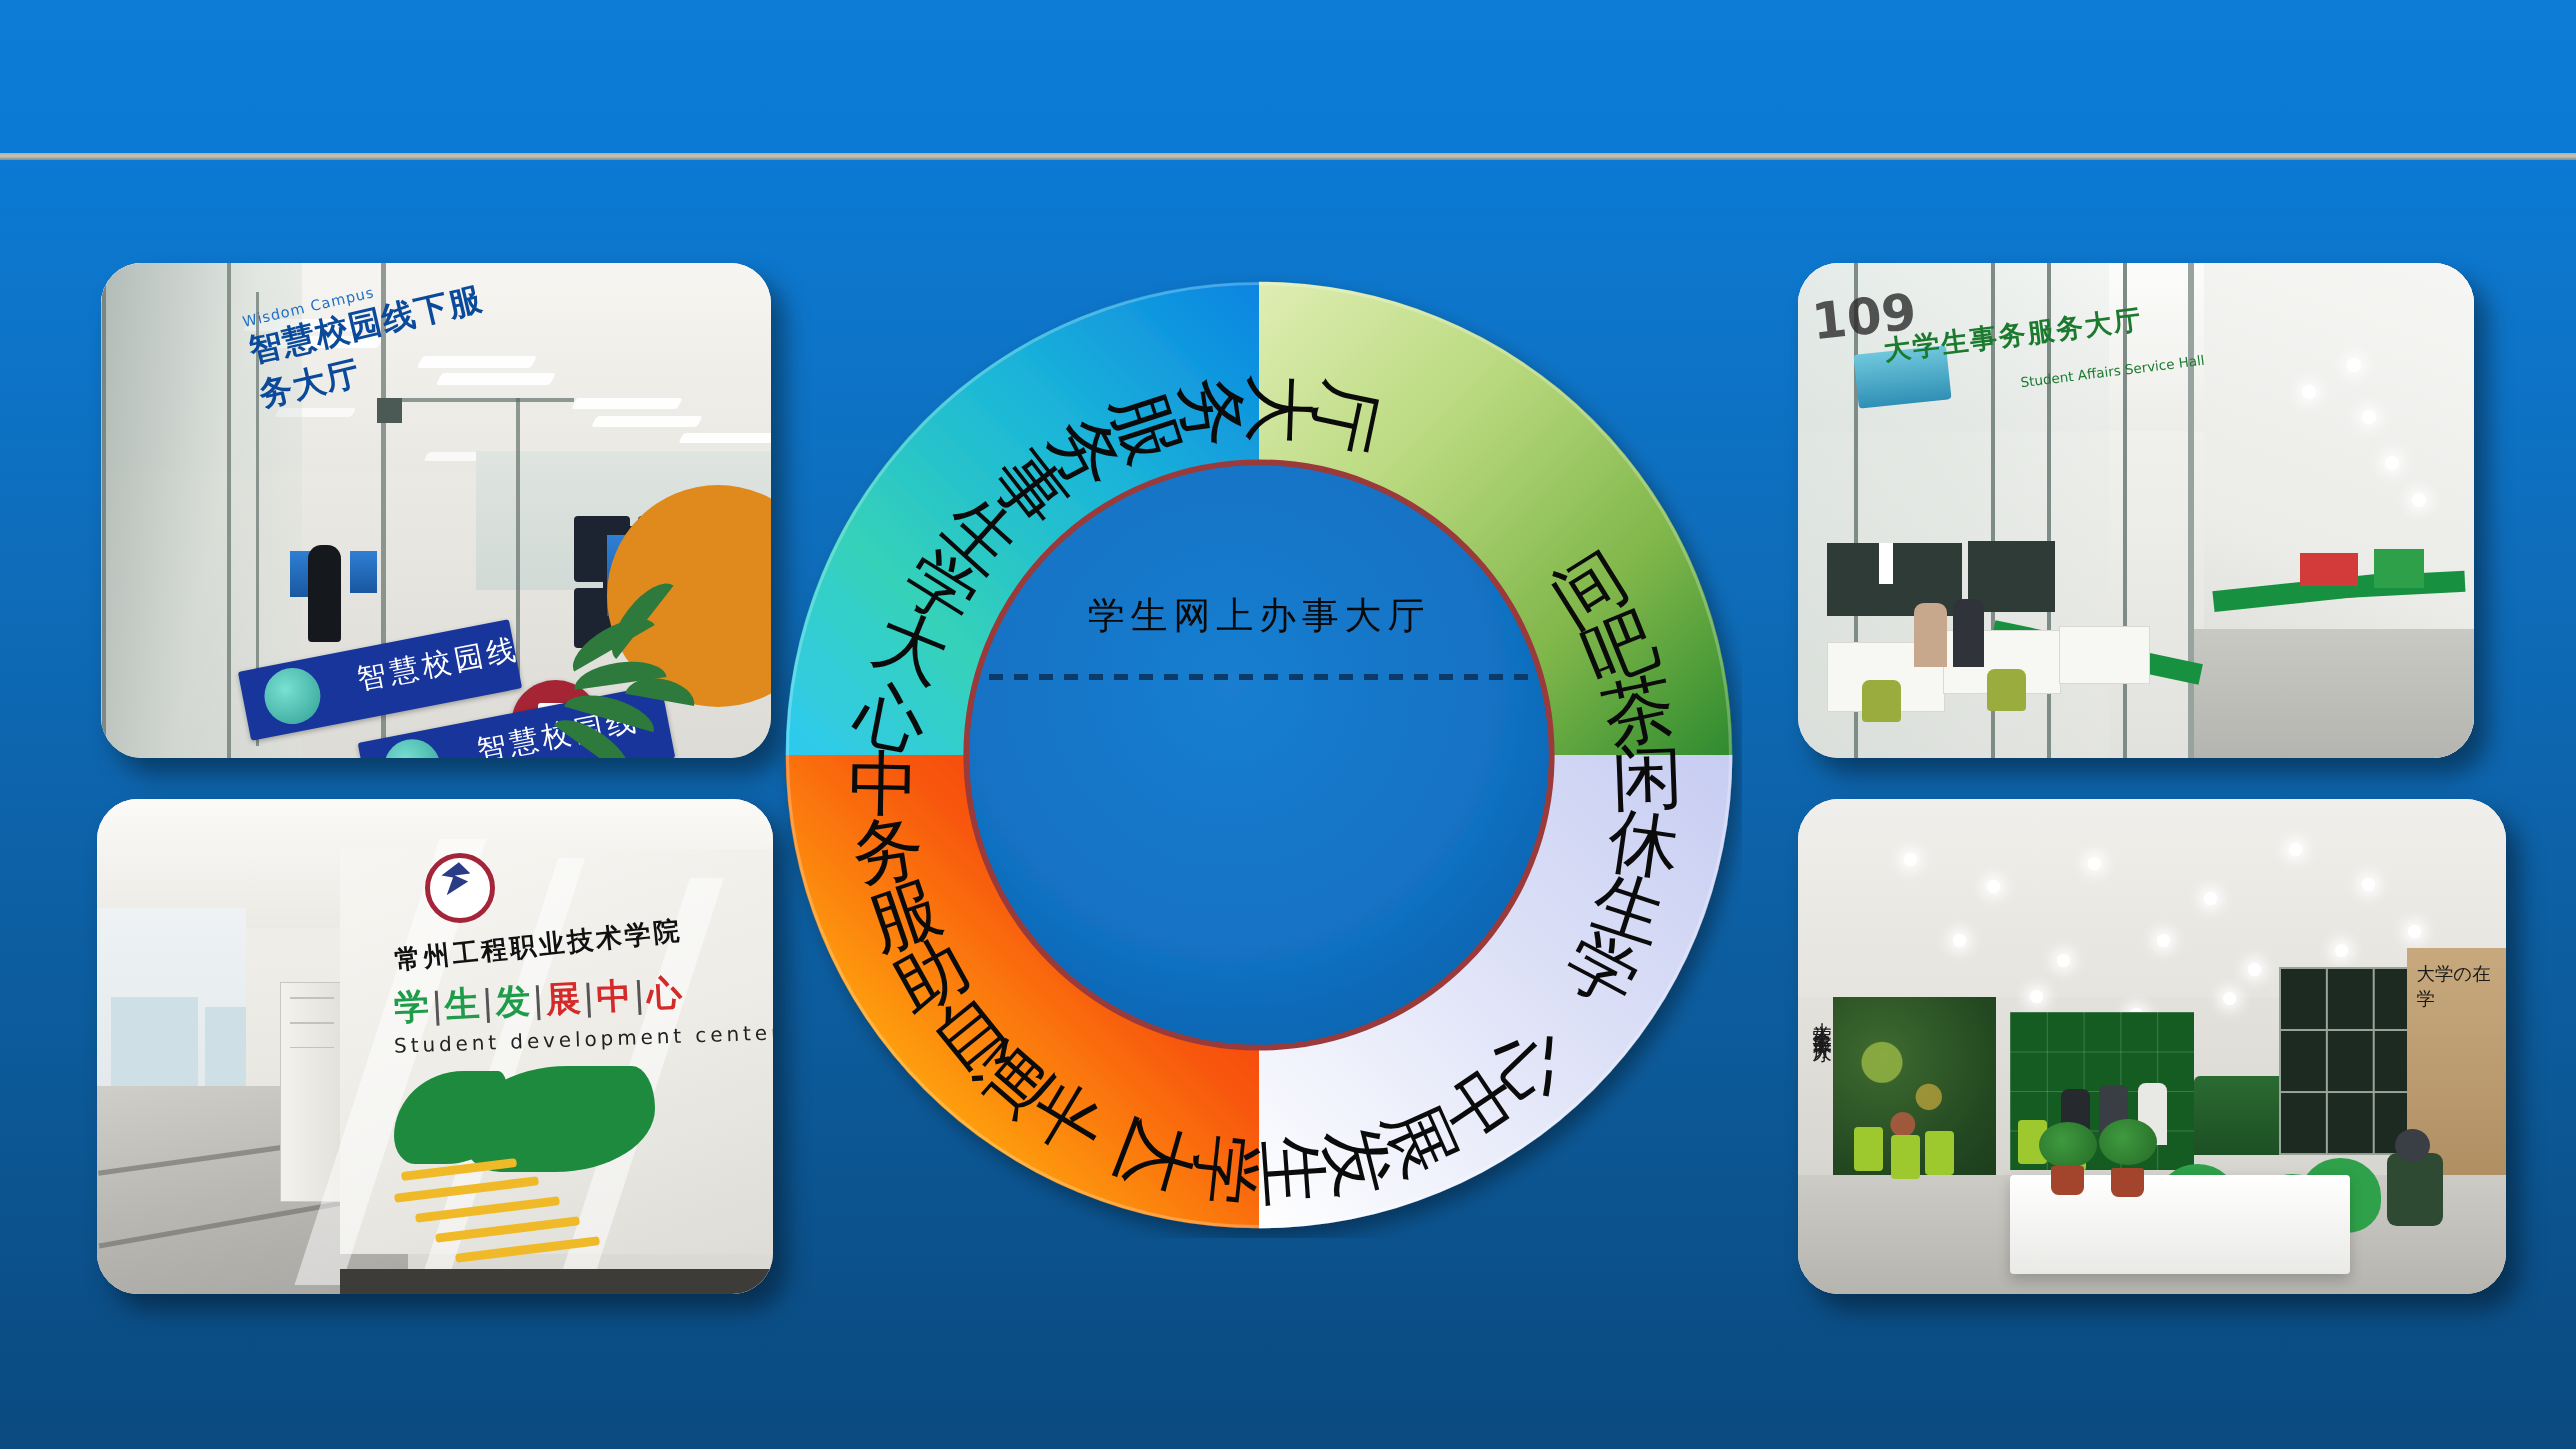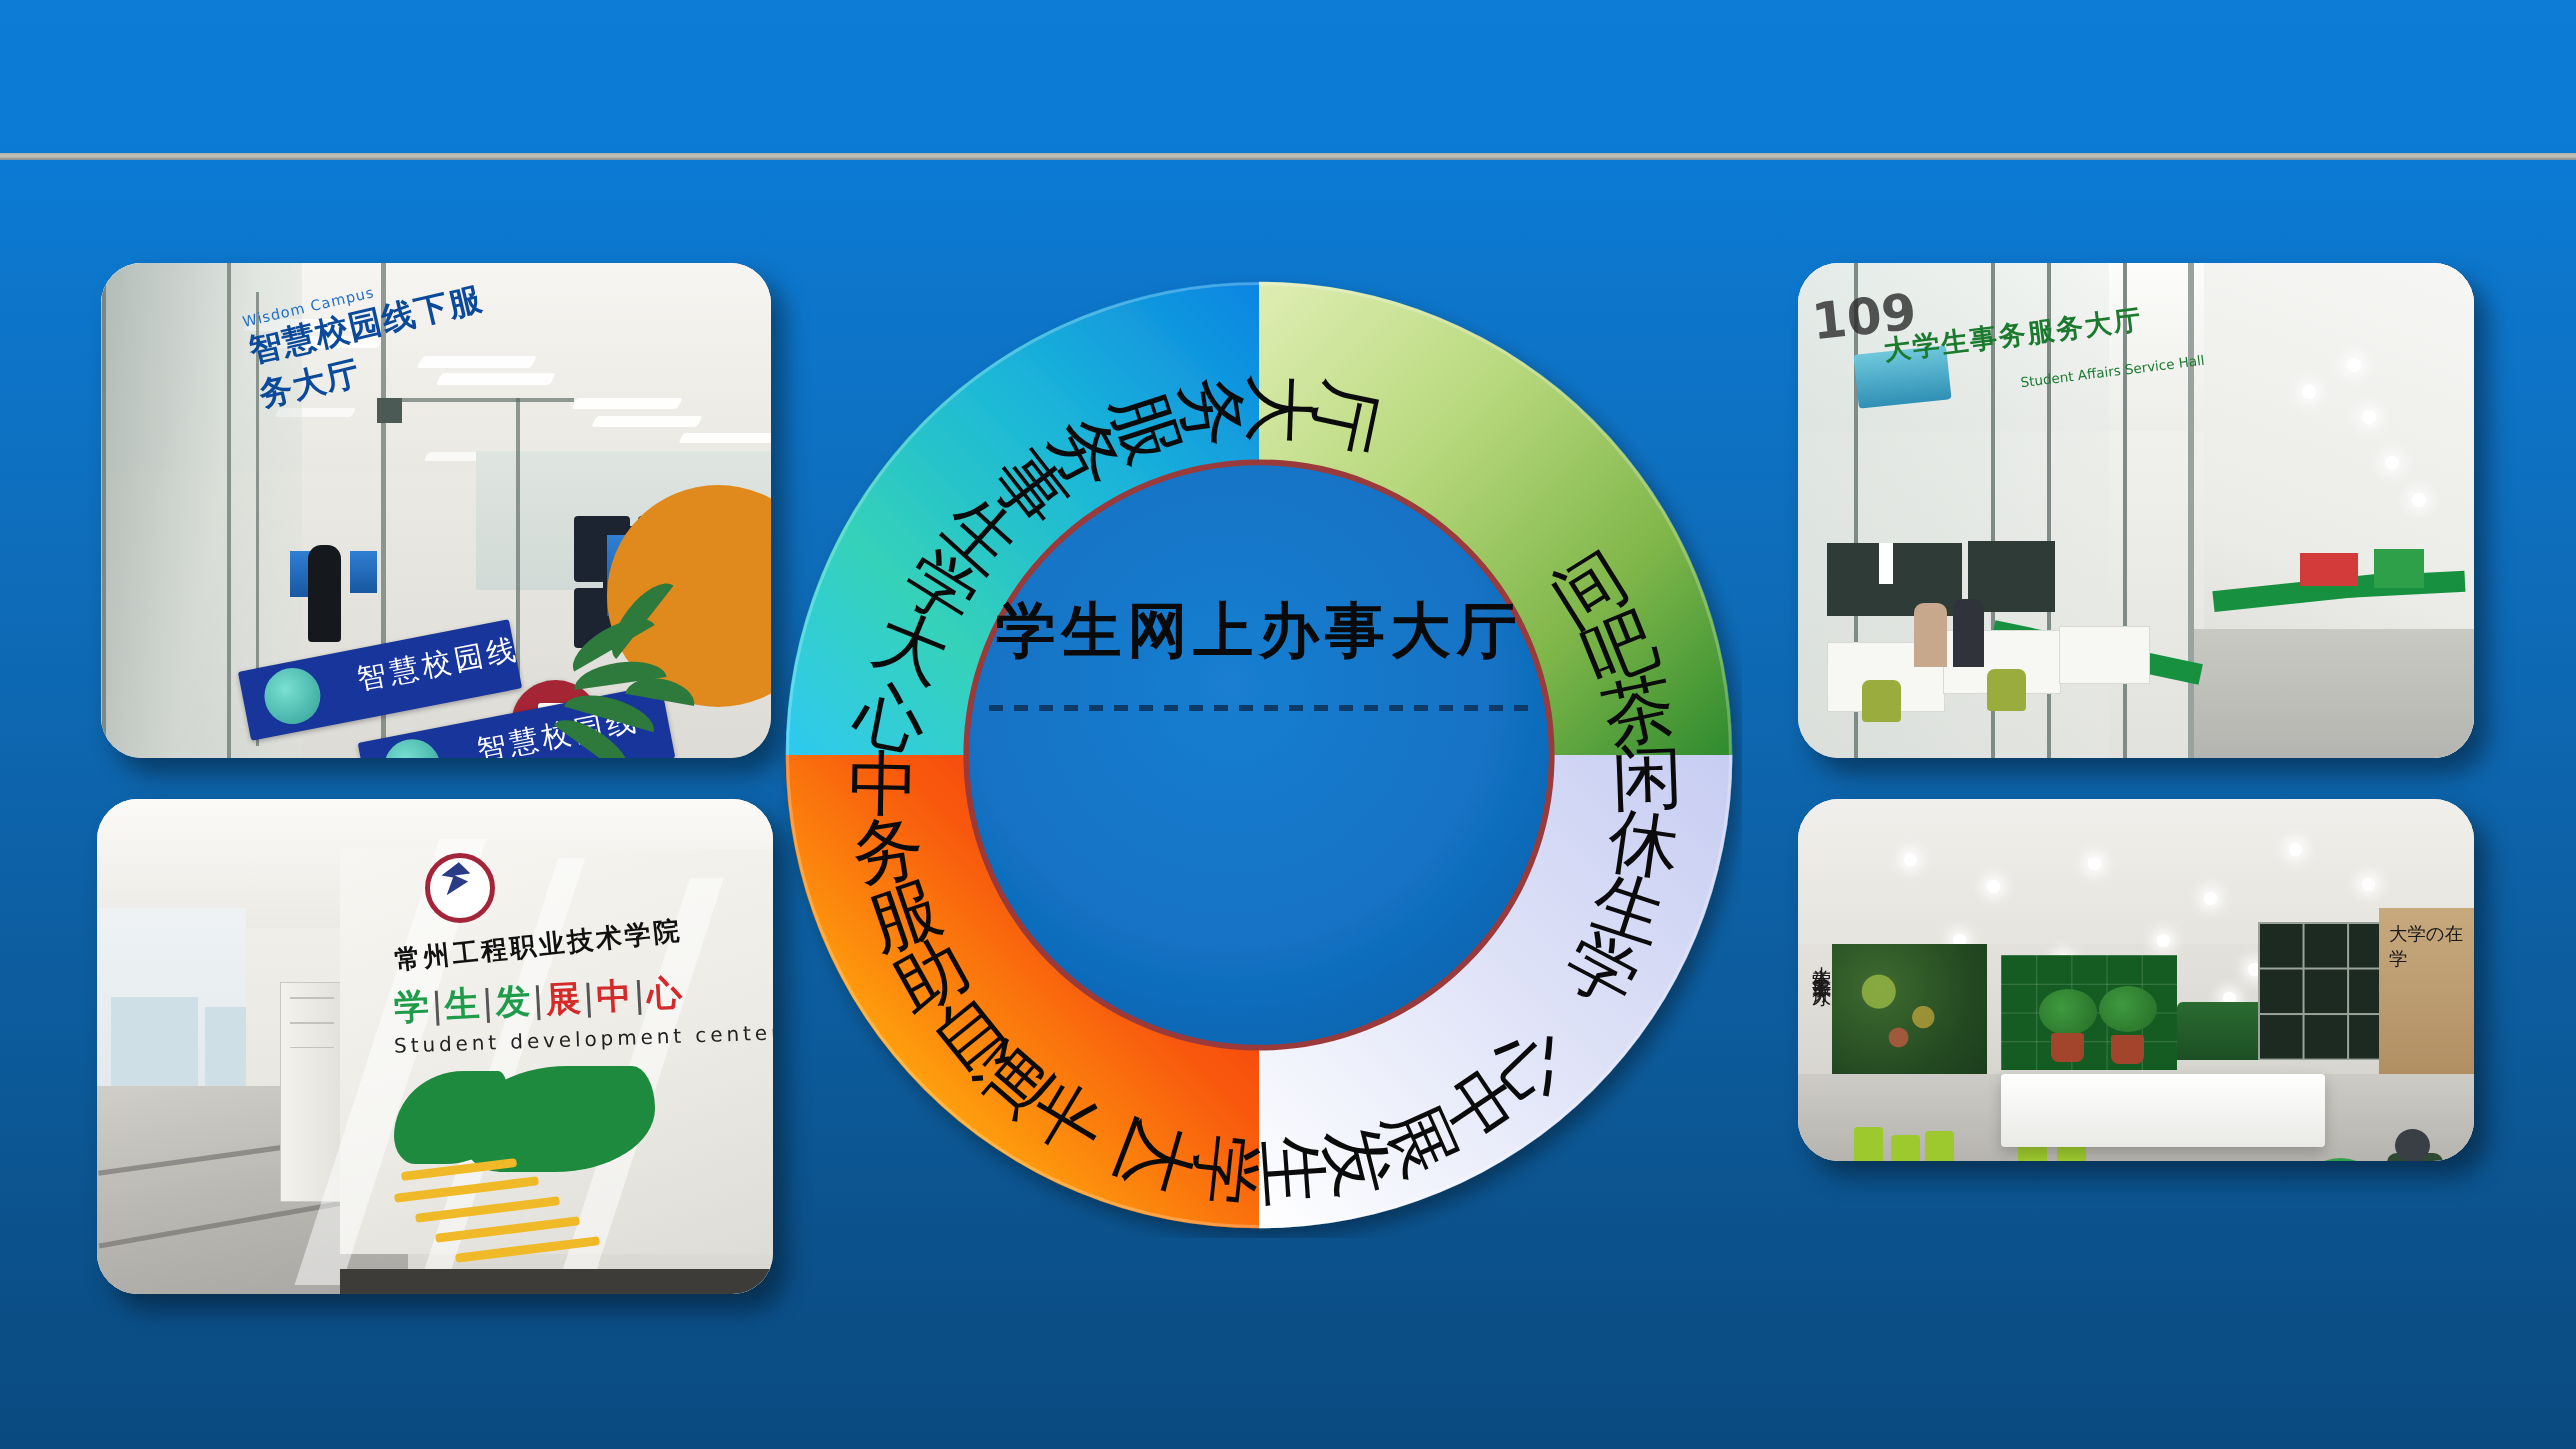--- a/index.html
+++ b/index.html
@@ -54,21 +54,21 @@
   }
   .photo .inner {
     position: absolute;
     inset: 0;
     overflow: hidden;
   }
 
   #photo-tl { left: 101px; top: 263px;  width: 670px; height: 495px; }
   #photo-bl { left: 97px; top: 799px;  width: 676px; height: 495px; }
   #photo-tr { left: 1798px; top: 263px; width: 676px; height: 495px; }
-  #photo-br { left: 1798px; top: 799px; width: 676px; height: 362px; }
+  #photo-br { left: 1798px; top: 799px; width: 676px; height: 495px; padding-left: 32px; }
 
   
   .tl-bg {
     position:absolute; inset:0;
     background:
       linear-gradient(180deg,#f2f2ee 0%, #eceae4 40%, #e4e3de 68%, #dcdbd6 100%);
   }
   .tl-ceiling {
     position:absolute; left:0; top:0; width:100%; height:42%;
     background: linear-gradient(180deg,#f6f5f1 0%, #e9e8e3 100%);
@@ -307,25 +307,25 @@
     white-space: nowrap;
   }
 
   .center-box {
     position: absolute;
     left: 198px; top: 319px;
     width: 570px;
     text-align: center;
   }
   .center-title {
-    font-size: 60px;
+    font-size: 37px;
     color: #0a0a0a;
     letter-spacing: 5.8px;
     font-family: "DejaVu Serif", "Liberation Serif", serif;
-    font-weight: 700;
+    font-weight: 400;
   }
   .center-div {
     margin: 33px auto 21px auto;
     width: 541px;
     height: 5.8px;
     background-image: linear-gradient(to right, #0c3b6a 0 13.5px, transparent 13.5px 25px);
     background-size: 25px 5.8px;
     background-repeat: repeat-x;
   }
   .center-sub {

